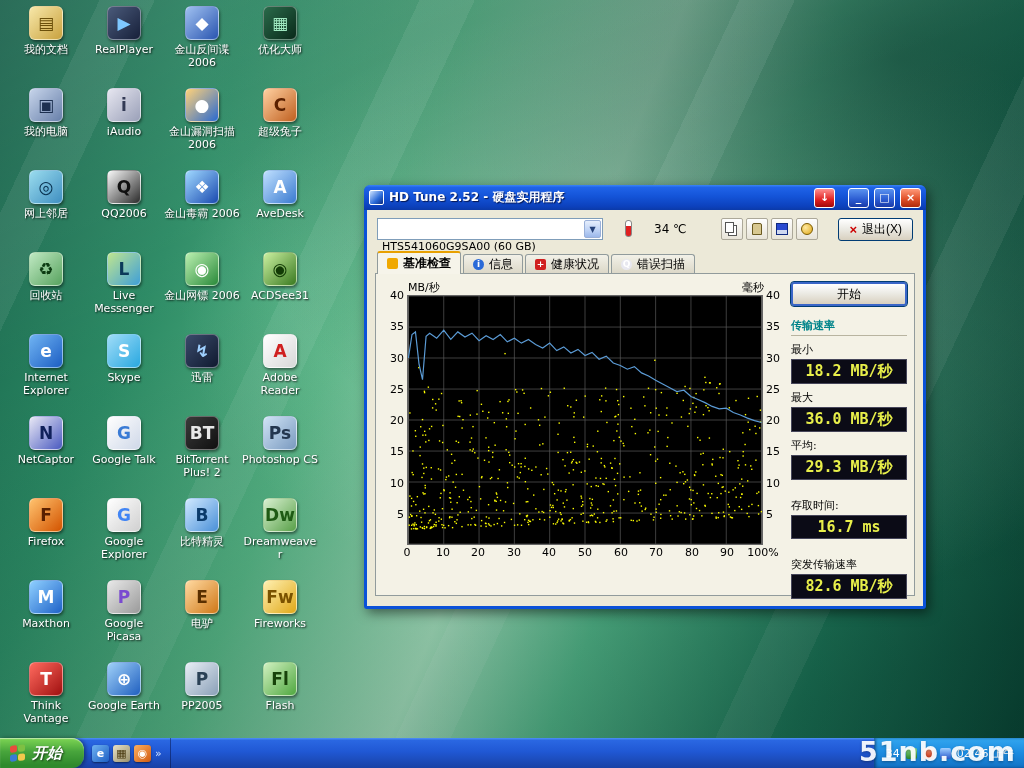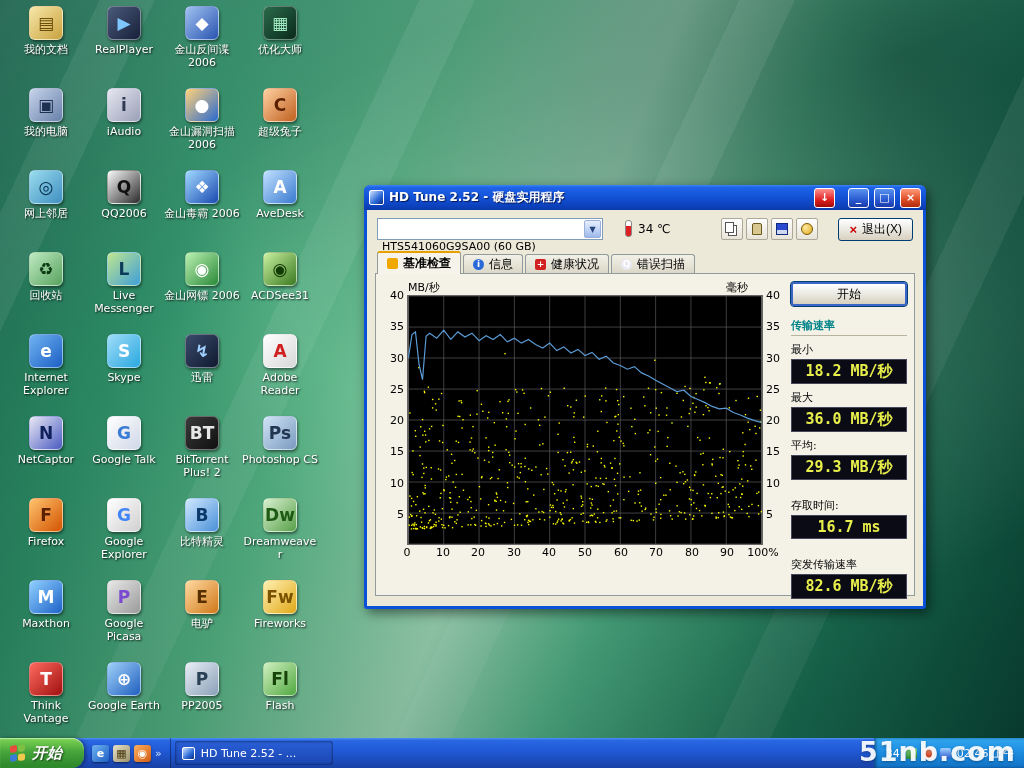--- a/index.html
+++ b/index.html
@@ -53,21 +53,21 @@
     background:#ece9d8; overflow:hidden; }
 
   
   .toolrow { position:absolute; left:10px; right:10px; top:8px; height:24px; }
   .combo { position:absolute; left:0; top:0; width:226px; height:22px; background:#fff;
     border:1px solid #7f9db9; display:flex; align-items:center; cursor:pointer; }
   .combo-text { flex:1; font-size:11px; padding:0 4px; white-space:nowrap; overflow:hidden;margin-top:35px; }
   .combo-arrow { width:17px; height:18px; margin:1px; text-align:center; line-height:17px;
     font-size:8px; color:#26427a; border:1px solid #9ab0d8; border-radius:2px;
     background:linear-gradient(180deg,#e6eefc,#bcd1f5 60%,#9cb8ea); }
-  .thermo-wrap { position:absolute; left:248px; top:2px; display:flex; align-items:center; gap:6px; }
+  .thermo-wrap { position:absolute; left:248px; top:2px; display:flex; align-items:center; gap:22px; }
   .ic-thermo { width:7px; height:17px; border:1px solid #888; border-radius:3px;
     background:linear-gradient(180deg,#fff 0 30%,#e02020 30%); }
   .temp-text { font-size:12px; color:#000; }
   .toolbtns { position:absolute; left:344px; top:0; display:flex; gap:3px; }
   .minibtn { width:22px; height:22px; border:1px solid #aca899; border-radius:2px;
     background:linear-gradient(#fefefe,#e8e4d8); display:flex; align-items:center;
     justify-content:center; cursor:pointer; }
   .ic-pages { width:9px; height:11px; background:#fff; border:1px solid #555;
     box-shadow:3px 3px 0 -1px #fff, 3px 3px 0 0 #555; margin:-3px 3px 0 -3px; }
   .ic-clip { width:10px; height:12px; background:#d8c890; border:1px solid #6a5a20; border-radius:2px 2px 0 0; }
@@ -91,21 +91,21 @@
     color:#fff; font-weight:bold; display:inline-block; }
 
   
   .panel { position:absolute; left:8px; right:8px; top:63px; bottom:10px;
     background:#f4f2e6; border:1px solid #919b9c; }
 
   
   .chartbox { position:absolute; left:4px; top:6px; width:412px; }
   .axis-top { position:relative; height:15px; font-size:11px; color:#000; }
   .axis-top .l { position:absolute; left:28px; }
-  .axis-top .r { position:absolute; right:44px; }
+  .axis-top .r { position:absolute; right:28px; }
   .plotrow { position:relative; height:250px; }
   .ylabs { position:absolute; top:0; width:26px; height:250px; font-size:11px; }
   .ylabs span { position:absolute; right:2px; }
   .ylabs.right { left:384px; } .ylabs.right span { right:auto; left:2px; }
   .ylabs.left { left:0; text-align:right; }
   #plot { position:absolute; left:27px; top:0; border:1px solid #666; }
   .xlabs { position:relative; left:27px; height:15px; width:356px; font-size:11px; }
   .xlabs span { position:absolute; top:1px; transform:translateX(-50%); white-space:nowrap; }
 
   
@@ -1122,24 +1122,20 @@
         <i></i>
       </span>
     <span>开始</span>
   </div>
   <div class="ql">
     <span class="qlic" style="background:linear-gradient(135deg,#6fb3f2,#1d5fc4)">e</span>
     <span class="qlic" style="background:linear-gradient(135deg,#e8e2c8,#9a906a);color:#4a3a10">▦</span>
     <span class="qlic" style="background:linear-gradient(135deg,#ffb060,#d05a10)">◉</span>
     <span class="chev">»</span>
   </div>
-  <div class="taskbtn">
-    <span class="taskic"></span>
-    <span>HD Tune 2.52 - ...</span>
-  </div>
   <div class="tray">
     <span>34</span>
     <span class="trayic" style="background:linear-gradient(#8fe08f,#2a8a2a)"></span>
     <span class="trayic" style="background:linear-gradient(#ff9a7a,#c02a0a)"></span>
     <span class="trayic" style="background:linear-gradient(#9fd0ff,#2a5ad0)"></span>
     <span class="clock">02:46 上午</span>
   </div>
 </div>
 
 <div class="watermark">51nb.com</div>

